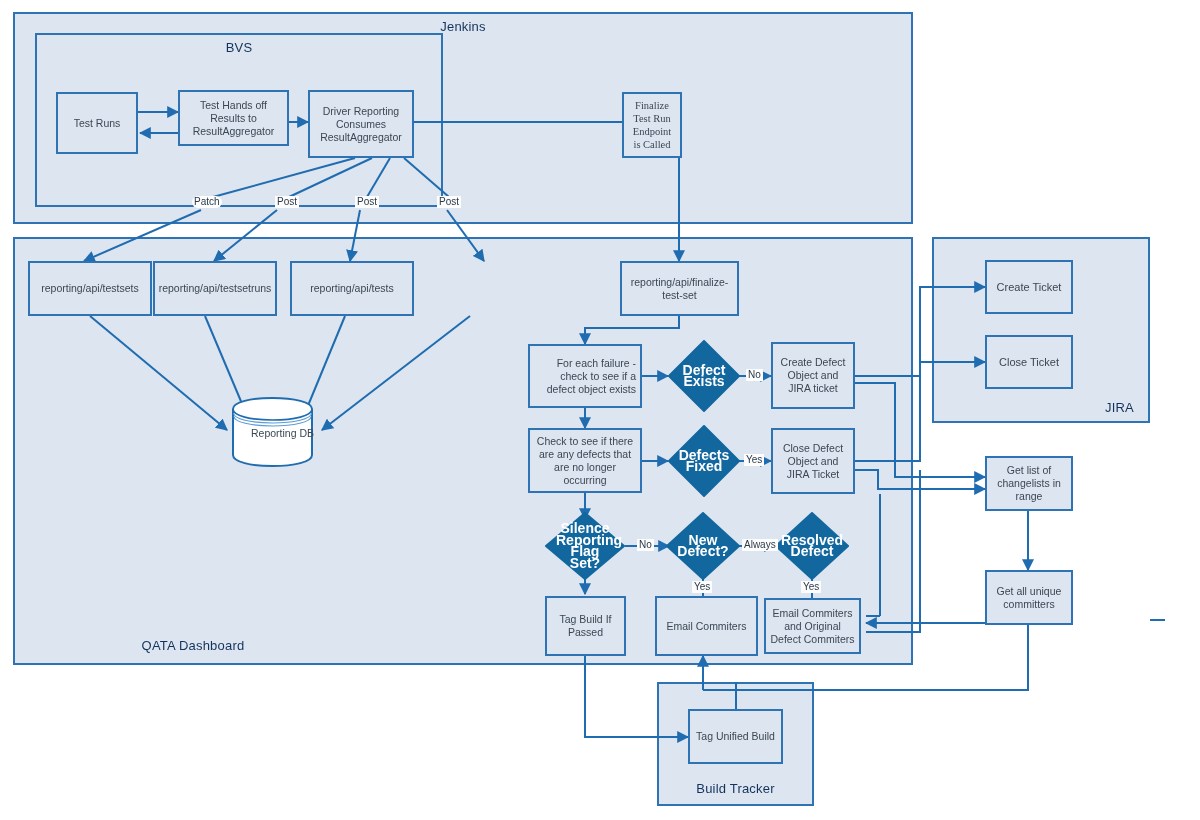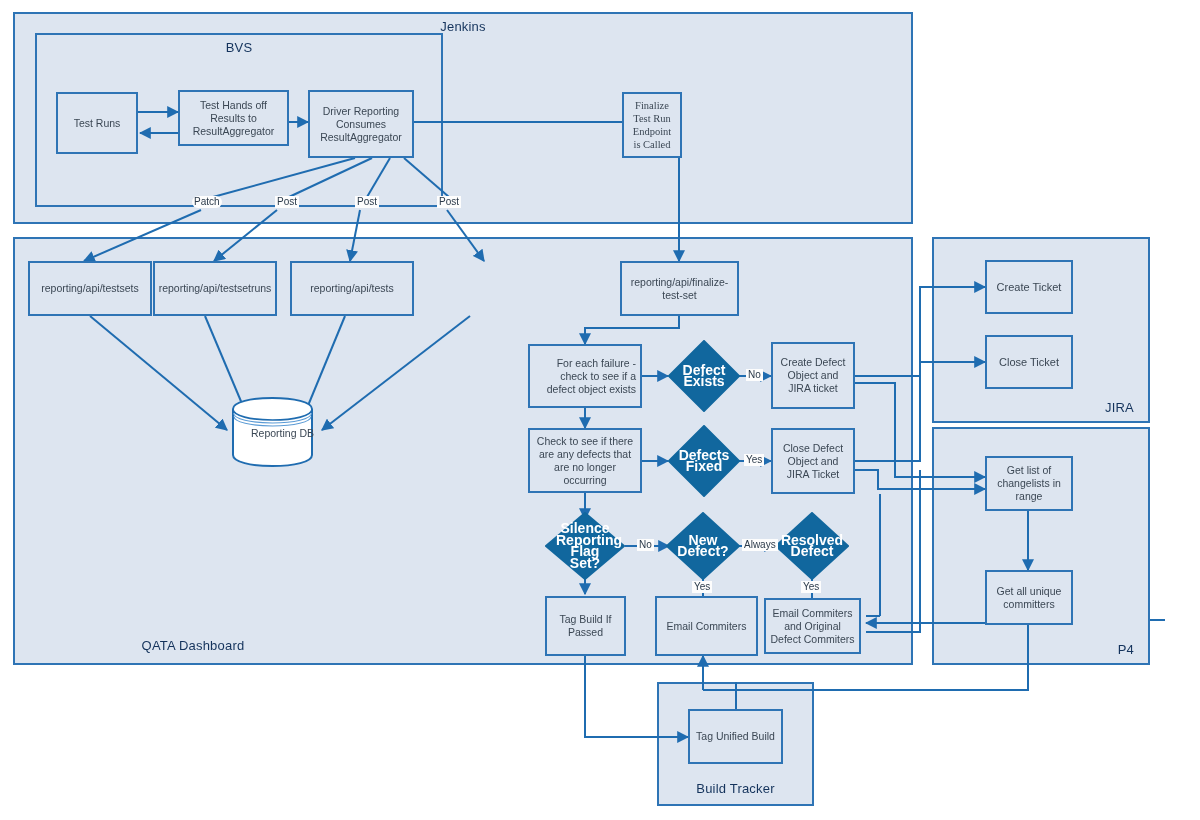--- a/index.html
+++ b/index.html
@@ -134,23 +134,20 @@
   </div>
 
   <div class="pool" style="left:13px;top:237px;width:900px;height:428px;">
     <div class="pool-label bottom" style="bottom:10px;left:0;right:540px;">QATA Dashboard</div>
   </div>
 
   <div class="pool" style="left:932px;top:237px;width:218px;height:186px;">
     <div class="pool-label br" style="font-size:13px;">JIRA</div>
   </div>
 
-  <div class="pool" style="left:932px;top:427px;width:218px;height:238px;">
-    <div class="pool-label br" style="font-size:13px;">P4</div>
-  </div>
 
   <div class="pool" style="left:657px;top:682px;width:157px;height:124px;">
     <div class="pool-label bottom" style="font-size:13px;bottom:8px;">Build Tracker</div>
   </div>
 
   <svg id="wires">
     <defs>
       <marker id="arw" viewBox="0 0 10 10" refX="9" refY="5" markerWidth="6" markerHeight="6" orient="auto-start-reverse">
         <path d="M 0 0 L 10 5 L 0 10 z" class="ahead"></path>
       </marker>

